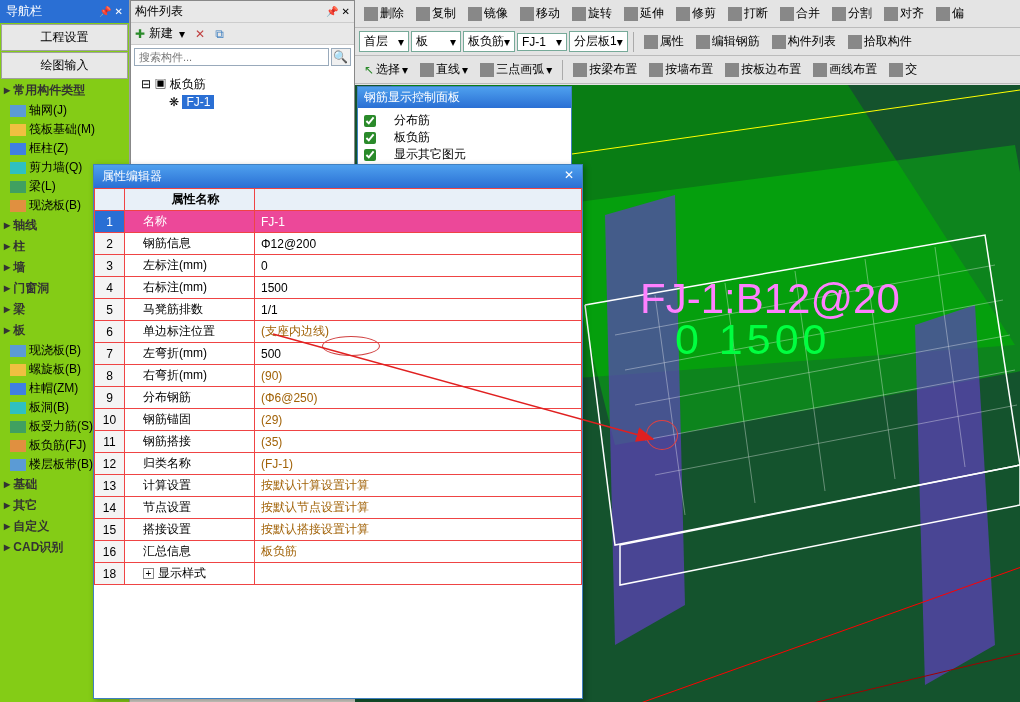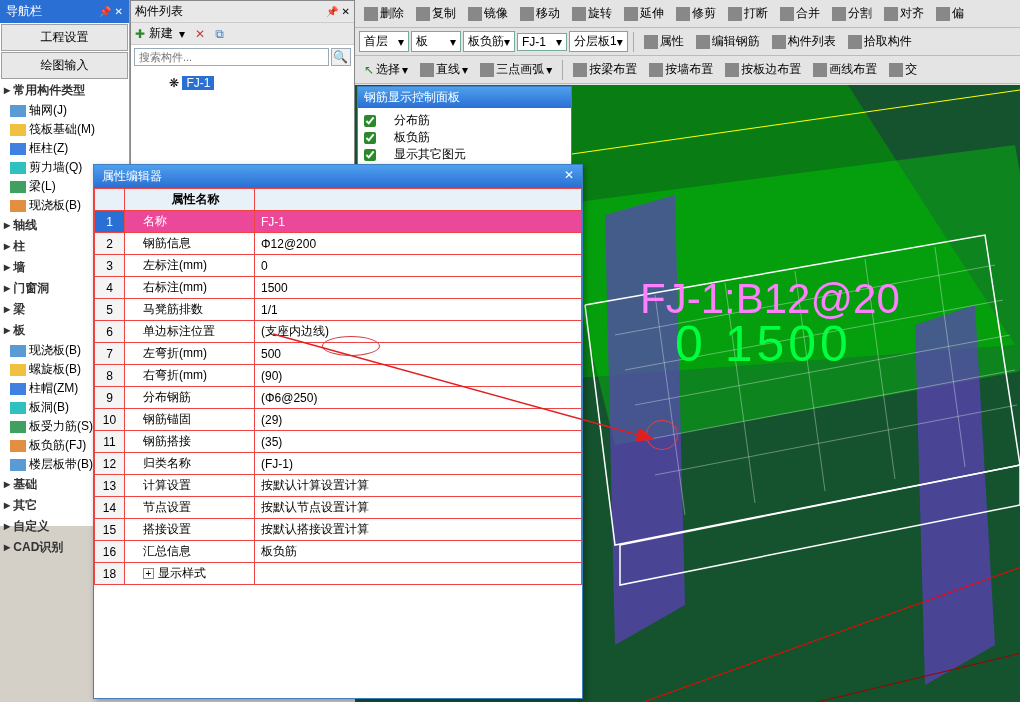--- a/index.html
+++ b/index.html
@@ -1,19 +1,19 @@
 <!DOCTYPE html>
 <html><head>
 <meta charset="utf-8">
 <style>
 * { margin: 0; padding: 0; box-sizing: border-box; font-family: "Microsoft YaHei", SimSun, sans-serif; font-size: 12px; }
 body { background: #d4d0c8; width: 1020px; height: 702px; overflow: hidden; position: relative; }
 
 
-.nav-panel { position: absolute; left: 0; top: 0; width: 130px; height: 526px; background: #ffffff; border-right: 1px solid #a0a0a0; }
+.nav-panel { position: absolute; left: 0; top: 0; width: 130px; height: 702px; background: #84cc16; border-right: 1px solid #a0a0a0; }
 .nav-header { background: #2a6fd4; color: #fff; padding: 3px 6px; display: flex; justify-content: space-between; align-items: center; }
 .nav-tab { background: #e8e8e8; border: 1px solid #a0a0a0; padding: 4px; text-align: center; margin: 1px; }
 .nav-section { padding: 2px 4px; font-weight: bold; color: #333; }
 .nav-item { display: flex; align-items: center; padding: 1px 2px 1px 10px; cursor: pointer; }
 .nav-icon { width: 16px; height: 12px; margin-right: 3px; display: inline-block; }
 .ico-grid { background: #5b9bd5; }
 .ico-yellow { background: #f0c040; }
 .ico-blue { background: #4080e0; }
 .ico-cyan { background: #30c0c0; }
 .ico-green { background: #40a060; }
@@ -33,33 +33,33 @@
 .toolbar { position: absolute; left: 355px; top: 0; right: 0; height: 89px; background: #e4e4e4; }
 .tb-row { display: flex; align-items: center; height: 28px; border-bottom: 1px solid #bbb; gap: 2px; padding: 0 4px; }
 .tb-btn { display: flex; align-items: center; padding: 2px 4px; border: 1px solid transparent; cursor: pointer; white-space: nowrap; }
 .tb-ico { width: 14px; height: 14px; margin-right: 2px; background: #888; display: inline-block; }
 .tb-sel { border: 1px solid #7a9; padding: 1px 4px; background: #fff; min-width: 50px; display: inline-flex; align-items: center; justify-content: space-between; }
 .sep { width: 1px; height: 20px; background: #aaa; margin: 0 3px; }
 
 
 .viewport { position: absolute; left: 355px; top: 85px; right: 0; bottom: 0; background: #14532d; overflow: hidden; }
 .vp-text1 { position: absolute; left: 285px; top: 190px; font-size: 42px; color: #ff80ff; font-family: Arial; white-space: nowrap; }
-.vp-text2 { position: absolute; left: 320px; top: 230px; font-size: 50px; color: #00ff40; font-family: Arial; white-space: nowrap; letter-spacing: 4px; }
+.vp-text2 { position: absolute; left: 320px; top: 230px; font-size: 43px; color: #00ff40; font-family: Arial; white-space: nowrap; letter-spacing: 4px; }
 
 
 .prop-win { position: absolute; left: 93px; top: 164px; width: 490px; height: 535px; background: #fff; border: 1px solid #4080c0; box-shadow: 2px 2px 6px rgba(0,0,0,0.3); z-index: 10; }
 .prop-title { background: linear-gradient(#4ea0ee,#2a6fd4); color: #fff; padding: 3px 8px; display: flex; justify-content: space-between; }
 .prop-table { width: 100%; border-collapse: collapse; }
 .prop-table td { border: 1px solid #ef4444; padding: 2px 6px; height: 19px; font-size: 12px; }
 .prop-table .rownum { width: 30px; text-align: center; background: #f4f4f4; }
 .prop-table .pname { width: 130px; padding-left: 18px; }
 .prop-table .phead td { background: #e8f0f8; font-weight: bold; text-align: center; }
 .prop-table tr.sel td { background: #ec4899; color: #fff; }
 .prop-table tr.sel .rownum { background: #2a6fd4; }
-.pval-gray { color: #000000; }
+.pval-gray { color: #a16207; }
 .expand-box { display: inline-block; width: 11px; height: 11px; border: 1px solid #888; text-align: center; line-height: 9px; font-size: 10px; margin-right: 4px; vertical-align: middle; }
 .circle500 { position: absolute; border: 1px solid #d04040; border-radius: 50%; width: 58px; height: 20px; left: 228px; top: 171px; pointer-events: none; }
 
 
 .rebar-panel { position: absolute; left: 357px; top: 86px; width: 215px; height: 170px; background: #fff; border: 1px solid #4080c0; z-index: 5; }
 .rebar-title { background: linear-gradient(#4ea0ee,#2a6fd4); color: #fff; padding: 2px 6px; font-size: 12px; }
 .rebar-body { padding: 4px 6px; }
 .rebar-item { display: flex; align-items: center; gap: 18px; padding: 0; font-size: 12px; }
 .rebar-item input { accent-color: #2a8a2a; width: 12px; height: 12px; }
 
@@ -158,20 +158,21 @@
     <span>新建</span>
     <span style="margin-left:2px">▾</span>
     <span style="margin-left:6px;color:#c04040">✕</span>
     <span style="margin-left:6px;color:#4080c0">⧉</span>
   </div>
   <div class="comp-search">
     <input placeholder="搜索构件..." style="">
     <button>🔍</button>
   </div>
   <div class="comp-tree">
+    <div class="tree-node">⊟ ▣ <span>板负筋</span></div>
     <div class="tree-node" style="padding-left:28px">❋ <span class="tree-sel">FJ-1</span></div>
   </div>
 </div>
 
 <div class="toolbar">
   <div class="tb-row" id="tb-row1">
       <div class="tb-btn">
         <span class="tb-ico"></span>
         <span>删除</span>
       </div>

